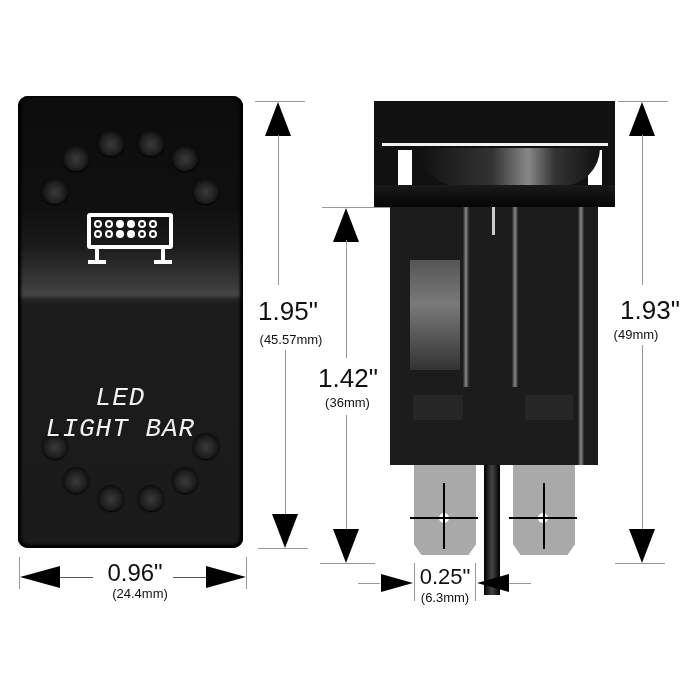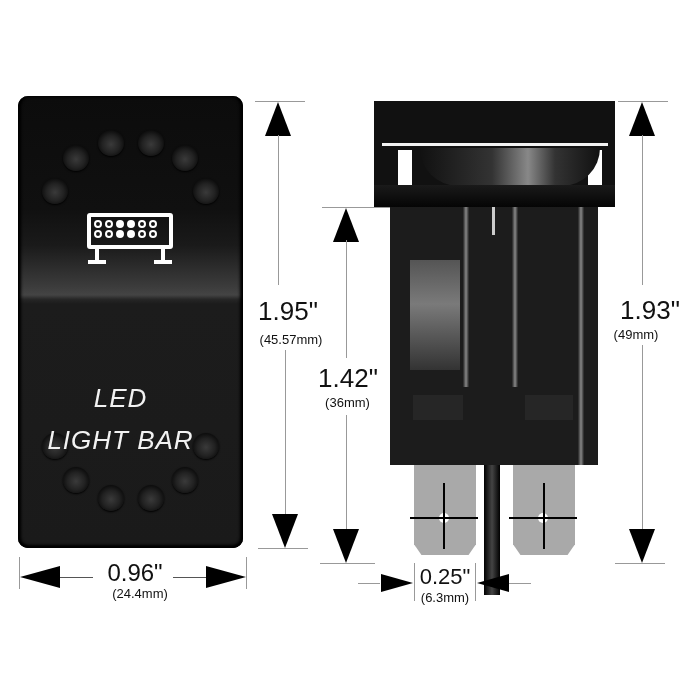--- a/index.html
+++ b/index.html
@@ -10,21 +10,21 @@
     background:linear-gradient(to bottom,#0c0c0c 0%,#101010 25%,#1a1a1a 33%,#3b3b3b 42%,#444 44%,#262626 45%,#1c1c1c 46%,#1a1a1a 100%);
     box-shadow:inset 3px 0 3px #000, inset -3px 0 3px #000, inset 0 -3px 3px #000;}
   .dot{width:26px;height:26px;border-radius:50%;background:radial-gradient(circle at 50% 55%,#3a3a3a 0%,#222 45%,#0b0b0b 75%);
     box-shadow:0 1px 2px #000;}
   .lbicon{left:87px;top:213px;width:86px;height:36px;border:4px solid #fff;border-radius:3px;box-sizing:border-box;}
   .lbgrid{position:absolute;left:3px;top:3px;display:grid;grid-template-columns:repeat(6,11px);grid-row-gap:2px;}
   .lbgrid span{width:8px;height:8px;border:2px solid #fff;border-radius:50%;box-sizing:border-box;}
   .lbgrid span.f{background:#fff;}
   .leg{width:4px;height:14px;background:#fff;top:248px;}
   .foot{width:18px;height:4px;background:#fff;top:260px;}
-  .rtext{color:#f2f2f2;font-family:Liberation Sans, sans-serif;font-style:italic;font-size:26px;letter-spacing:1px;text-align:center;width:205px;left:18px;}
+  .rtext{color:#f2f2f2;font-family:Liberation Mono, monospace;font-style:italic;font-size:26px;letter-spacing:1px;text-align:center;width:205px;left:18px;}
   
   .vl{width:1px;background:#999;}
   .hl{height:1px;background:#999;}
   .dim{font-size:26px;color:#111;text-align:center;line-height:1;}
   .mm{font-size:13px;color:#111;text-align:center;line-height:1;}
   .arr-up{width:0;height:0;border-left:13px solid transparent;border-right:13px solid transparent;border-bottom:34px solid #000;}
   .arr-dn{width:0;height:0;border-left:13px solid transparent;border-right:13px solid transparent;border-top:34px solid #000;}
   .arr-l{width:0;height:0;border-top:11px solid transparent;border-bottom:11px solid transparent;border-right:40px solid #000;}
   .arr-r{width:0;height:0;border-top:11px solid transparent;border-bottom:11px solid transparent;border-left:40px solid #000;}
   .arr-rs{width:0;height:0;border-top:9px solid transparent;border-bottom:9px solid transparent;border-left:32px solid #000;}
@@ -78,21 +78,21 @@
 <div class="abs foot" style="left:154px"></div>
 
 <div class="abs dot" style="left:42px;top:433px"></div>
 <div class="abs dot" style="left:63px;top:467px"></div>
 <div class="abs dot" style="left:98px;top:485px"></div>
 <div class="abs dot" style="left:138px;top:485px"></div>
 <div class="abs dot" style="left:172px;top:467px"></div>
 <div class="abs dot" style="left:193px;top:433px"></div>
 
 <div class="abs rtext" style="top:383px">LED</div>
-<div class="abs rtext" style="top:425px">LIGHT BAR</div>
+<div class="abs rtext" style="top:414px">LIGHT BAR</div>
 
 <div class="abs hl" style="left:255px;top:101px;width:50px"></div>
 <div class="abs hl" style="left:258px;top:548px;width:50px"></div>
 <div class="abs arr-up" style="left:265px;top:102px"></div>
 <div class="abs vl" style="left:278px;top:135px;height:150px"></div>
 <div class="abs dim" style="left:248px;top:298px;width:80px">1.95"</div>
 <div class="abs mm" style="left:243px;top:333px;width:96px">(45.57mm)</div>
 <div class="abs vl" style="left:285px;top:350px;height:165px"></div>
 <div class="abs arr-dn" style="left:272px;top:514px"></div>
 

